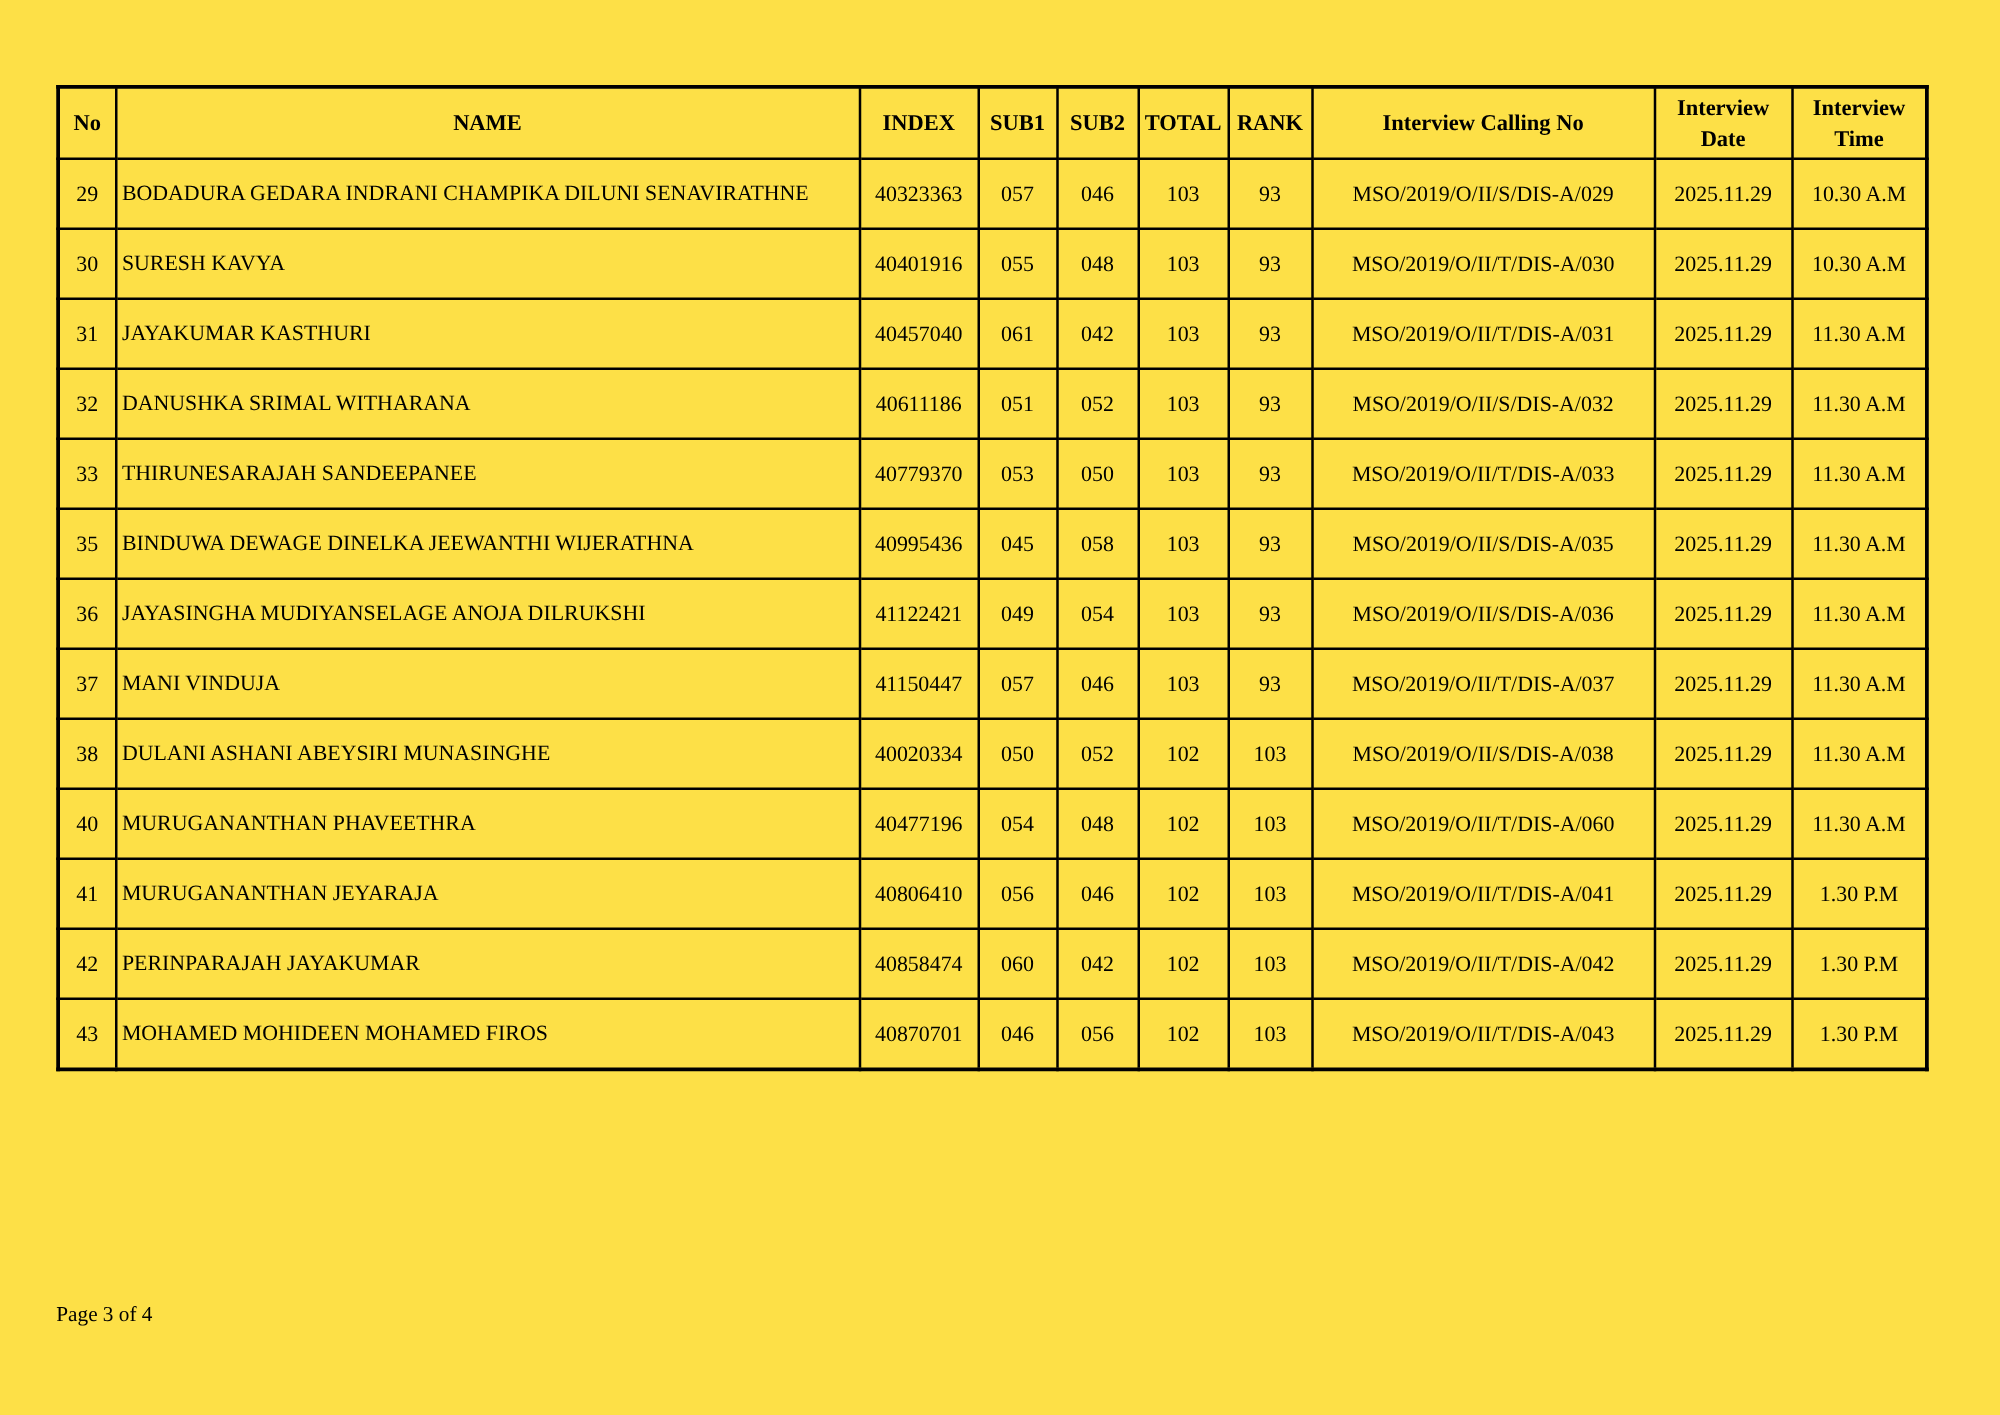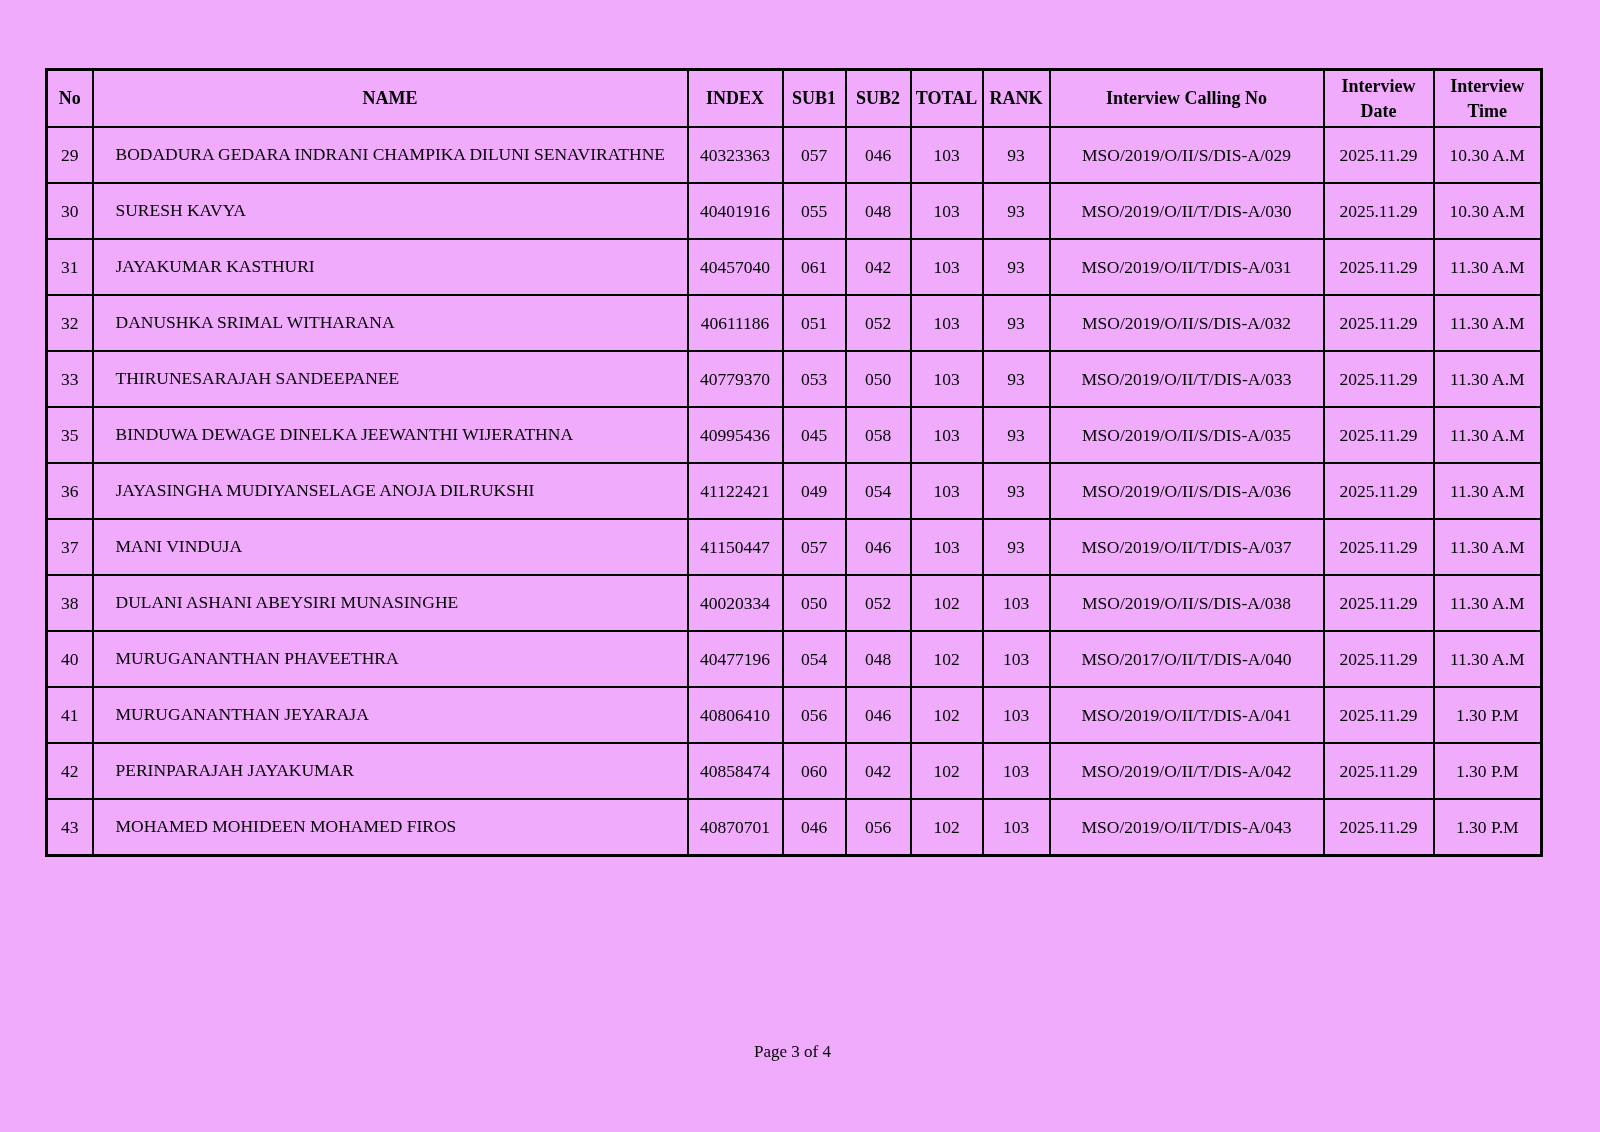--- a/index.html
+++ b/index.html
@@ -10,21 +10,21 @@
   body {
     width: 1600px;
     height: 1132px;
     font-family: "Liberation Serif", serif;
     color: #000000;
   }
   .page {
     position: relative;
     width: 1600px;
     height: 1132px;
-    background: #f0abfc;
+    background: #fde047;
   }
   table.sched {
     position: absolute;
     left: 45px;
     top: 68px;
     width: 1495px;
     border-collapse: collapse;
     table-layout: fixed;
     border: 3px solid #000000;
   }
@@ -44,29 +44,29 @@
   }
   table.sched tbody td {
     height: 54px;
     font-size: 17.5px;
     text-align: center;
     vertical-align: middle;
     padding: 0 2px;
   }
   table.sched tbody td.name {
     text-align: left;
-    padding: 0 6px 0 22px;
+    padding: 0 6px 0 4px;
     line-height: 1.45;
   }
   .page-footer {
     position: absolute;
     left: 45px;
     top: 1042px;
     width: 1495px;
-    text-align: center;
+    text-align: left;
     font-size: 17px;
   }
 </style>
 </head>
 <body>
 
 <div class="page">
   <table class="sched">
     <colgroup>
       <col style="width:46px">
@@ -204,21 +204,21 @@
     <td>11.30 A.M</td>
   </tr>
         <tr>
     <td>40</td>
     <td class="name">MURUGANANTHAN PHAVEETHRA</td>
     <td>40477196</td>
     <td>054</td>
     <td>048</td>
     <td>102</td>
     <td>103</td>
-    <td>MSO/2017/O/II/T/DIS-A/040</td>
+    <td>MSO/2019/O/II/T/DIS-A/060</td>
     <td>2025.11.29</td>
     <td>11.30 A.M</td>
   </tr>
         <tr>
     <td>41</td>
     <td class="name">MURUGANANTHAN JEYARAJA</td>
     <td>40806410</td>
     <td>056</td>
     <td>046</td>
     <td>102</td>

